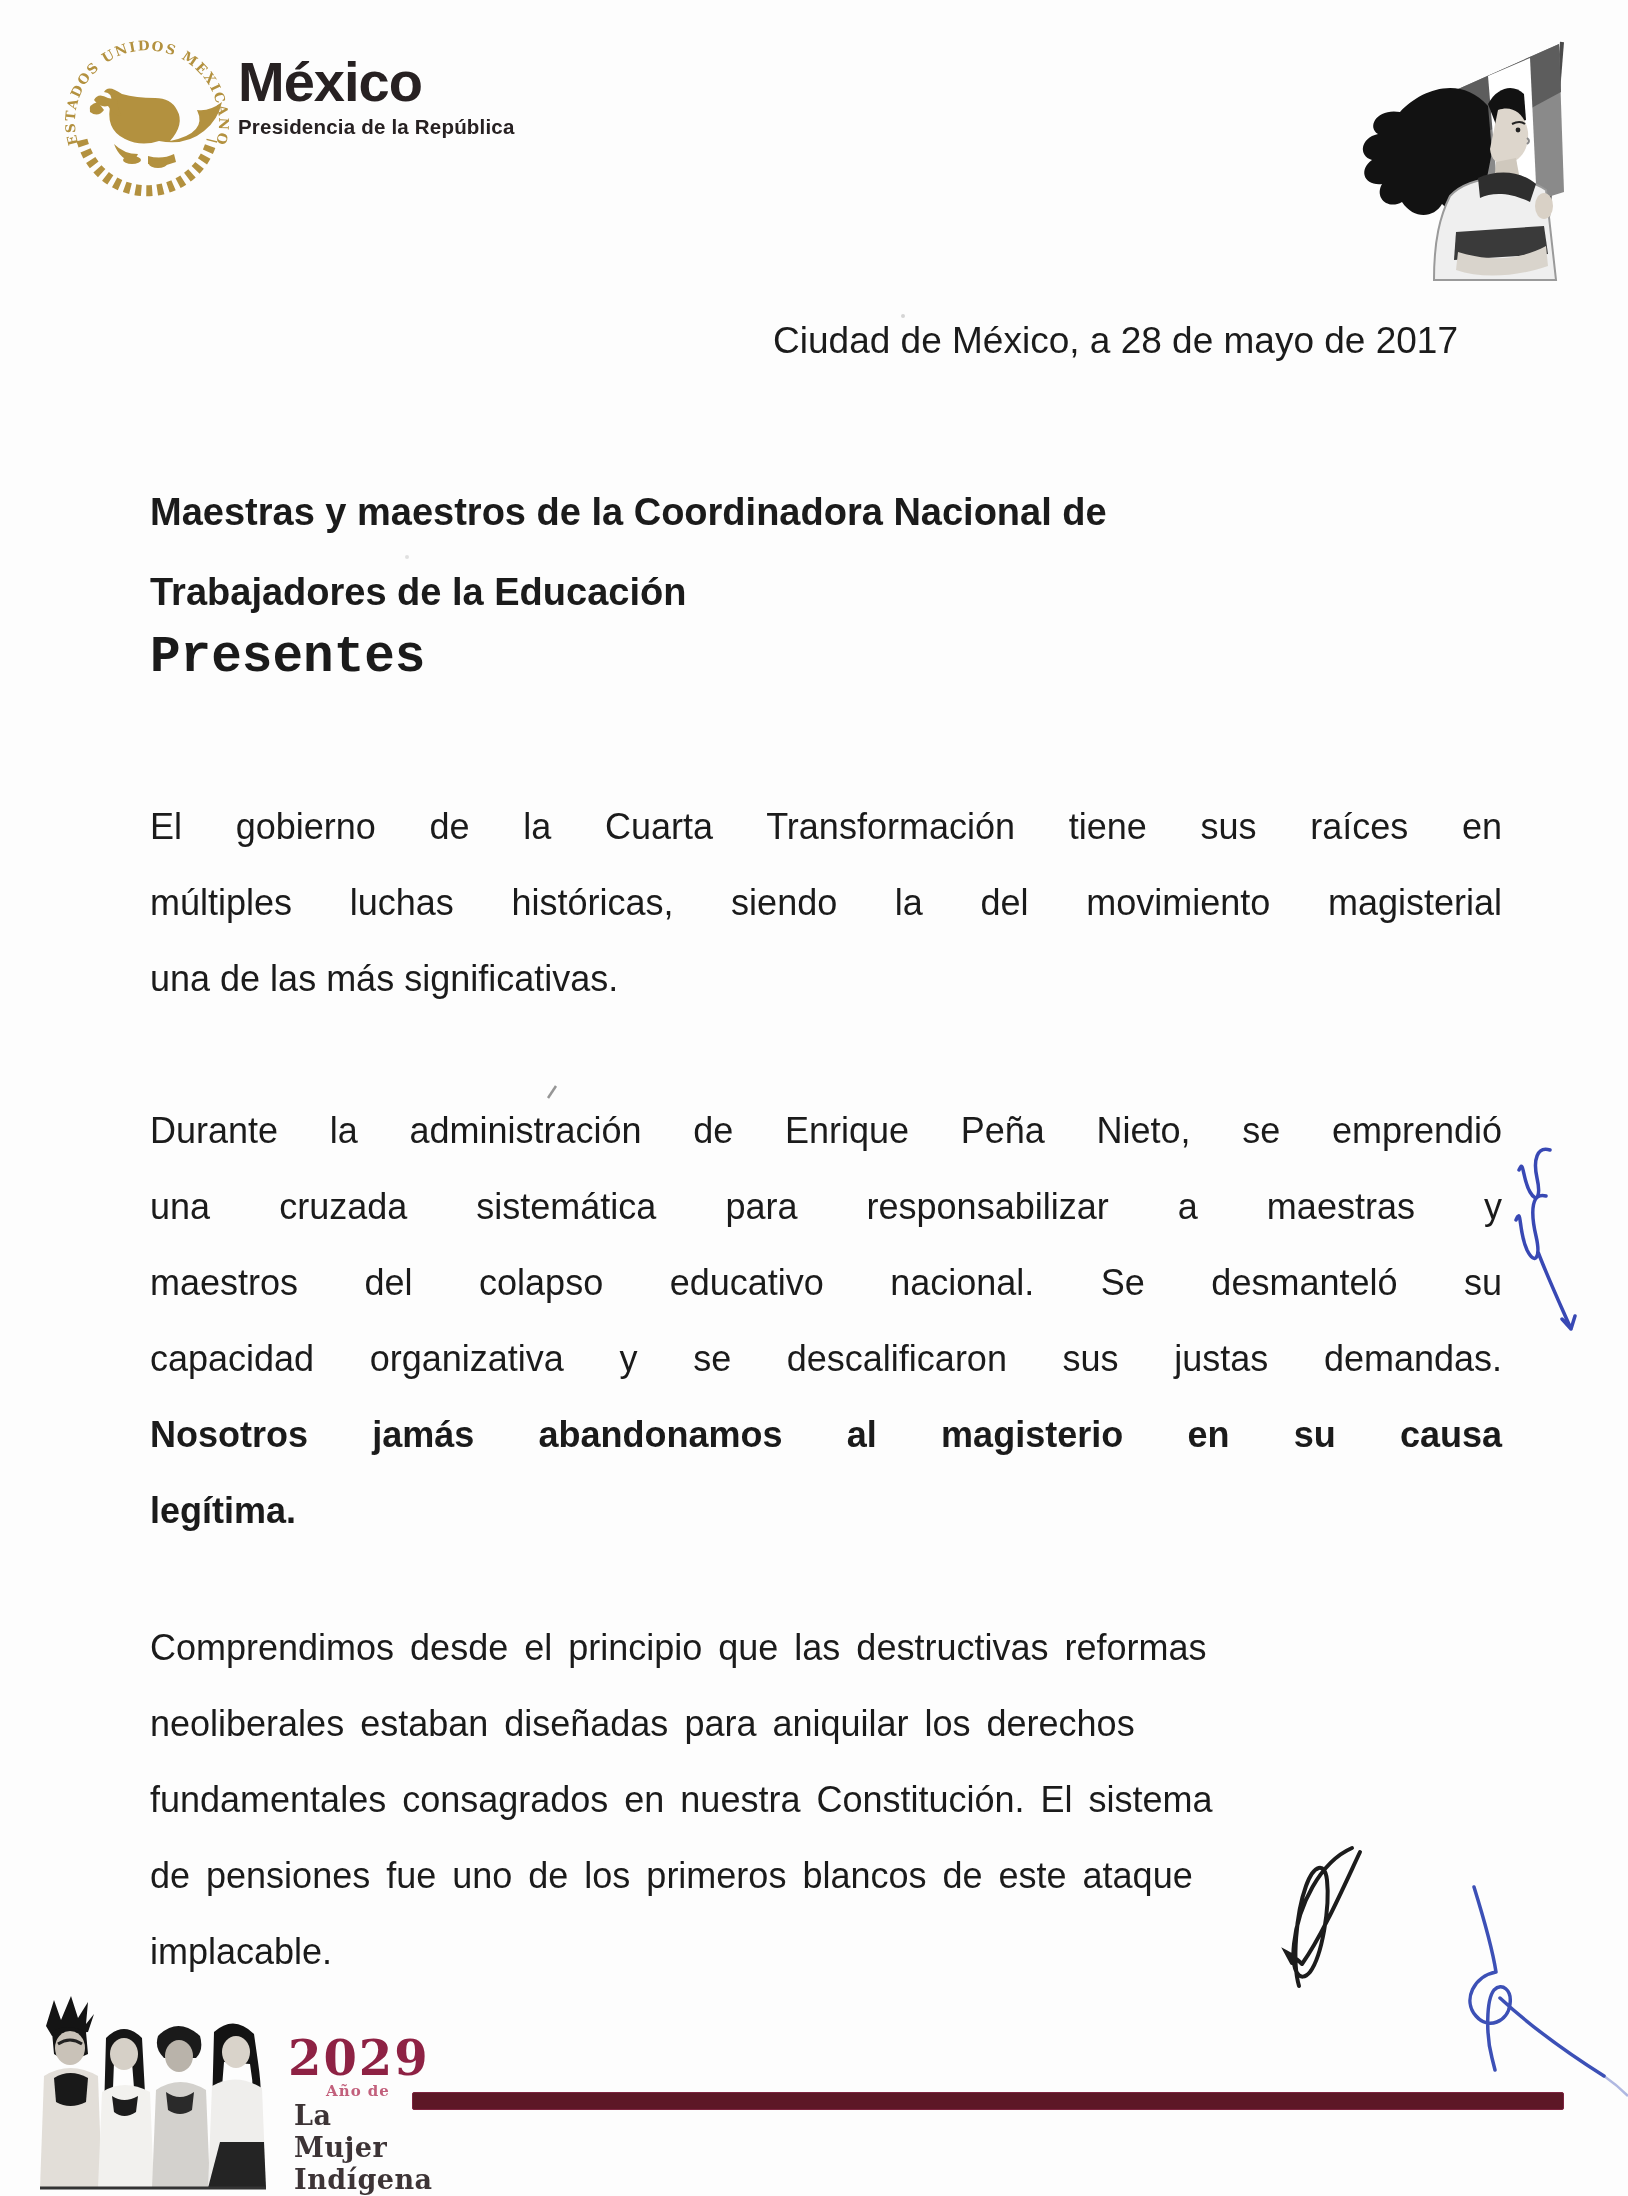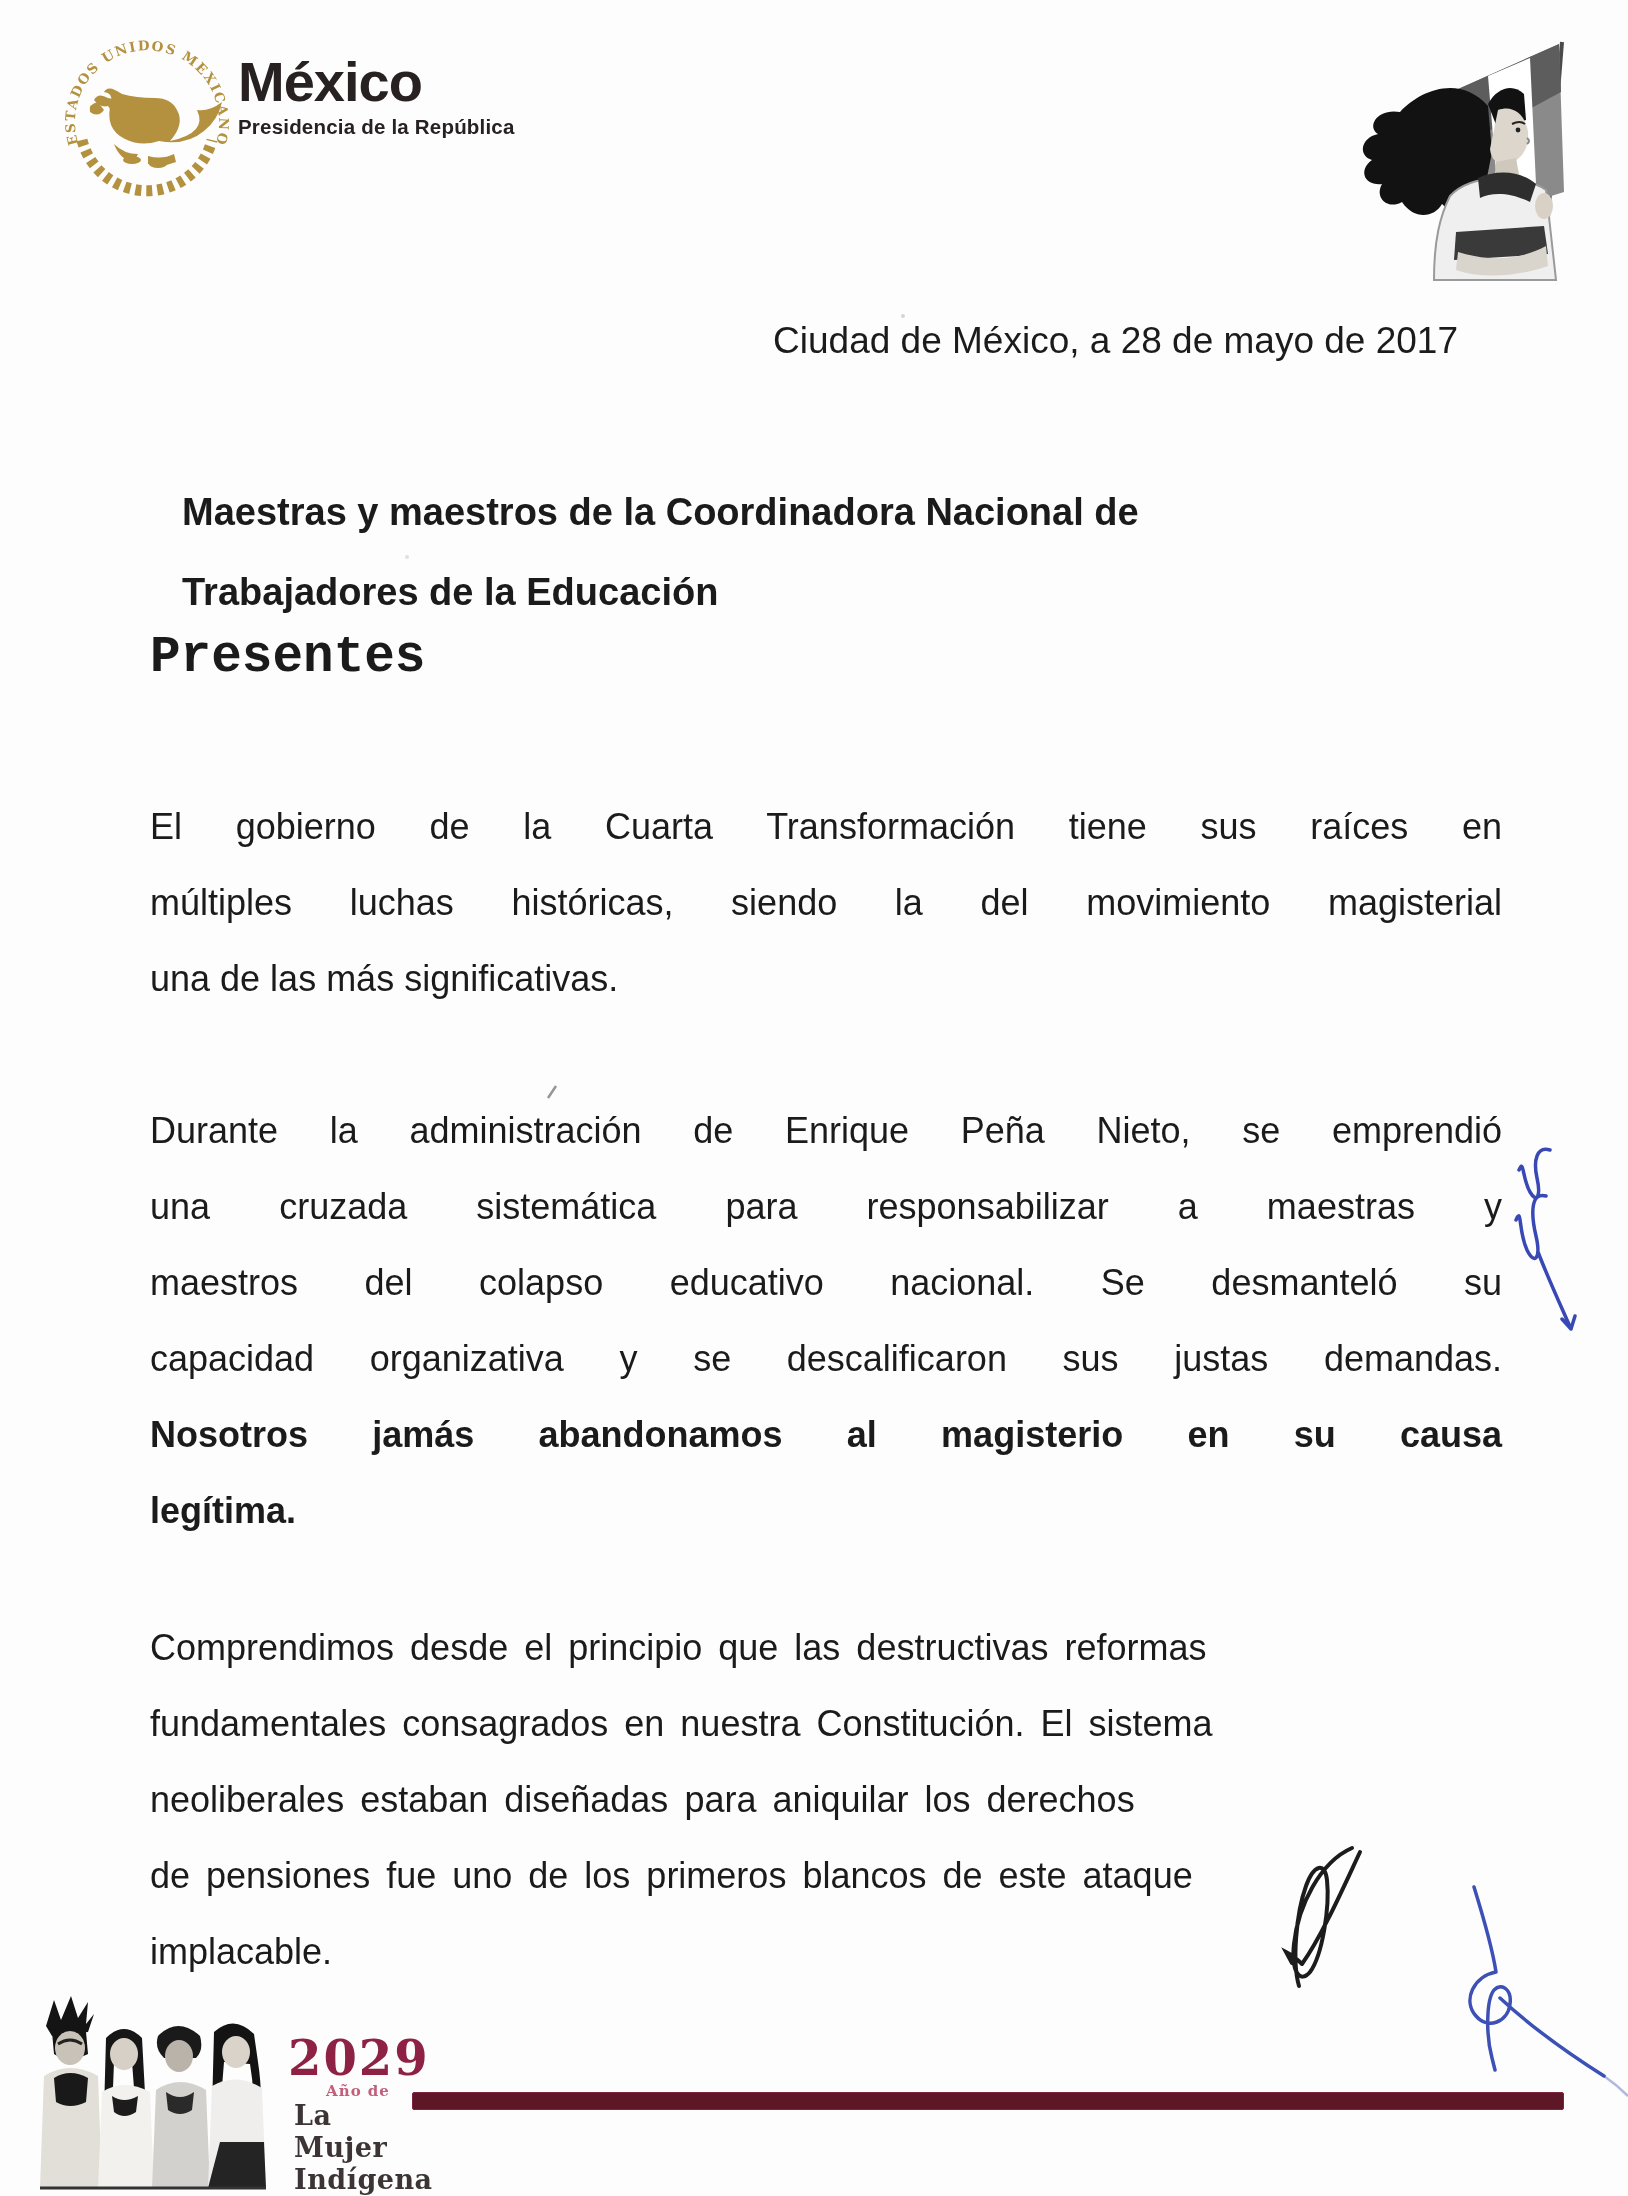--- a/index.html
+++ b/index.html
@@ -15,21 +15,21 @@
   #brand .subtitle{font-size:20.5px;font-weight:700;margin-top:5px;letter-spacing:.2px;}
   #flagwoman{left:1338px;top:34px;}
   
   #dateline{
     left:0;top:320px;width:1628px;box-sizing:border-box;
     padding-right:170px;text-align:right;font-size:37px;
   }
   
   .col{left:150px;width:1352px;}
   #recipient{top:472px;font-weight:700;font-size:38px;}
-  #recipient .rline{line-height:80px;margin-left:32px;}
+  #recipient .rline{line-height:80px;}
   #salutation{top:628px;font-weight:700;font-size:51px;line-height:60px;font-family:Liberation Mono, monospace;}
   .para{font-size:36px;}
   .para .tline{line-height:76px;height:76px;white-space:nowrap;}
   .para .tline.just{white-space:normal;text-align:justify;text-align-last:justify;}
   .para .tline.bold{font-weight:700;}
   #para0{top:789px;}
   #para1{top:1093px;}
   #para2{top:1610px;word-spacing:6px;}
   
   #womengroup{left:28px;top:1992px;}
@@ -114,22 +114,22 @@
 <div id="para1" class="abs col para">
     <div class="tline just">Durante la administración de Enrique Peña Nieto, se emprendió</div>
     <div class="tline just">una cruzada sistemática para responsabilizar a maestras y</div>
     <div class="tline just">maestros del colapso educativo nacional. Se desmanteló su</div>
     <div class="tline just">capacidad organizativa y se descalificaron sus justas demandas.</div>
     <div class="tline just bold">Nosotros jamás abandonamos al magisterio en su causa</div>
     <div class="tline bold">legítima.</div>
   </div>
 <div id="para2" class="abs col para">
     <div class="tline">Comprendimos desde el principio que las destructivas reformas</div>
+    <div class="tline">neoliberales estaban diseñadas para aniquilar los derechos</div>
     <div class="tline">fundamentales consagrados en nuestra Constitución. El sistema</div>
-    <div class="tline">neoliberales estaban diseñadas para aniquilar los derechos</div>
     <div class="tline">de pensiones fue uno de los primeros blancos de este ataque</div>
     <div class="tline">implacable.</div>
   </div>
 
 <svg id="womengroup" class="abs" width="250" height="200" viewBox="0 0 250 200">
 
   <path d="M18 34 L26 8 L33 28 L43 4 L50 26 L60 10 L58 32 L66 22 L60 40 L24 44 Z" fill="#141414"></path>
   <path d="M24 40 Q38 30 58 40 L60 62 Q40 72 26 62 Z" fill="#141414"></path>
   <ellipse cx="42" cy="56" rx="15" ry="17" fill="#c9c2b8"></ellipse>
   <path d="M30 52 q12 -8 24 0" stroke="#222" stroke-width="3" fill="none"></path>

